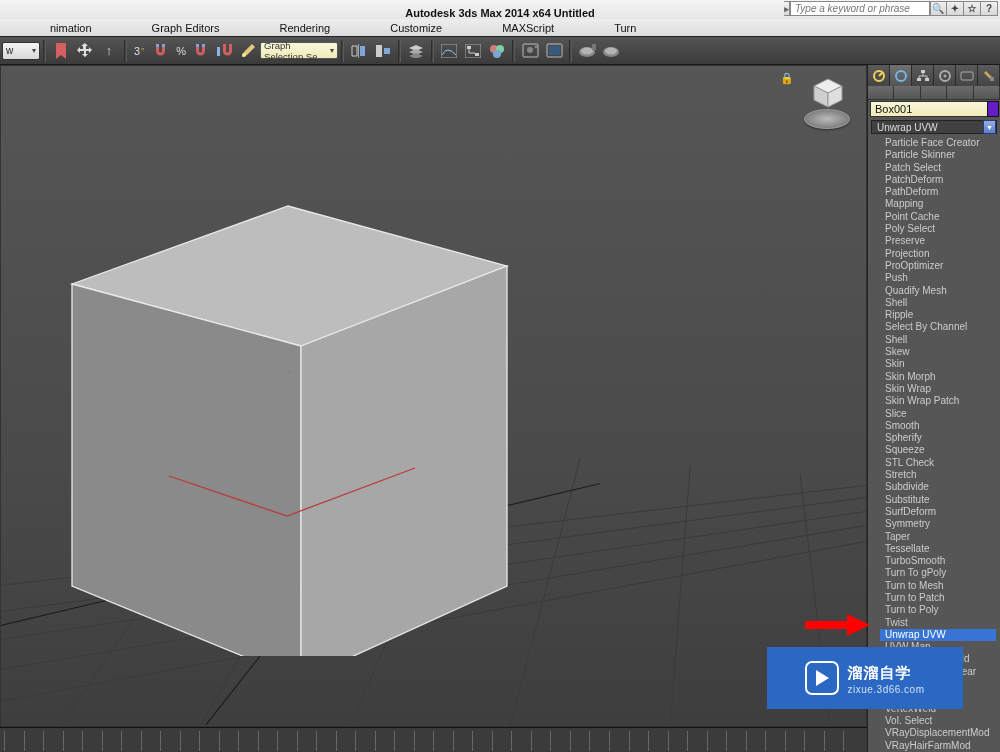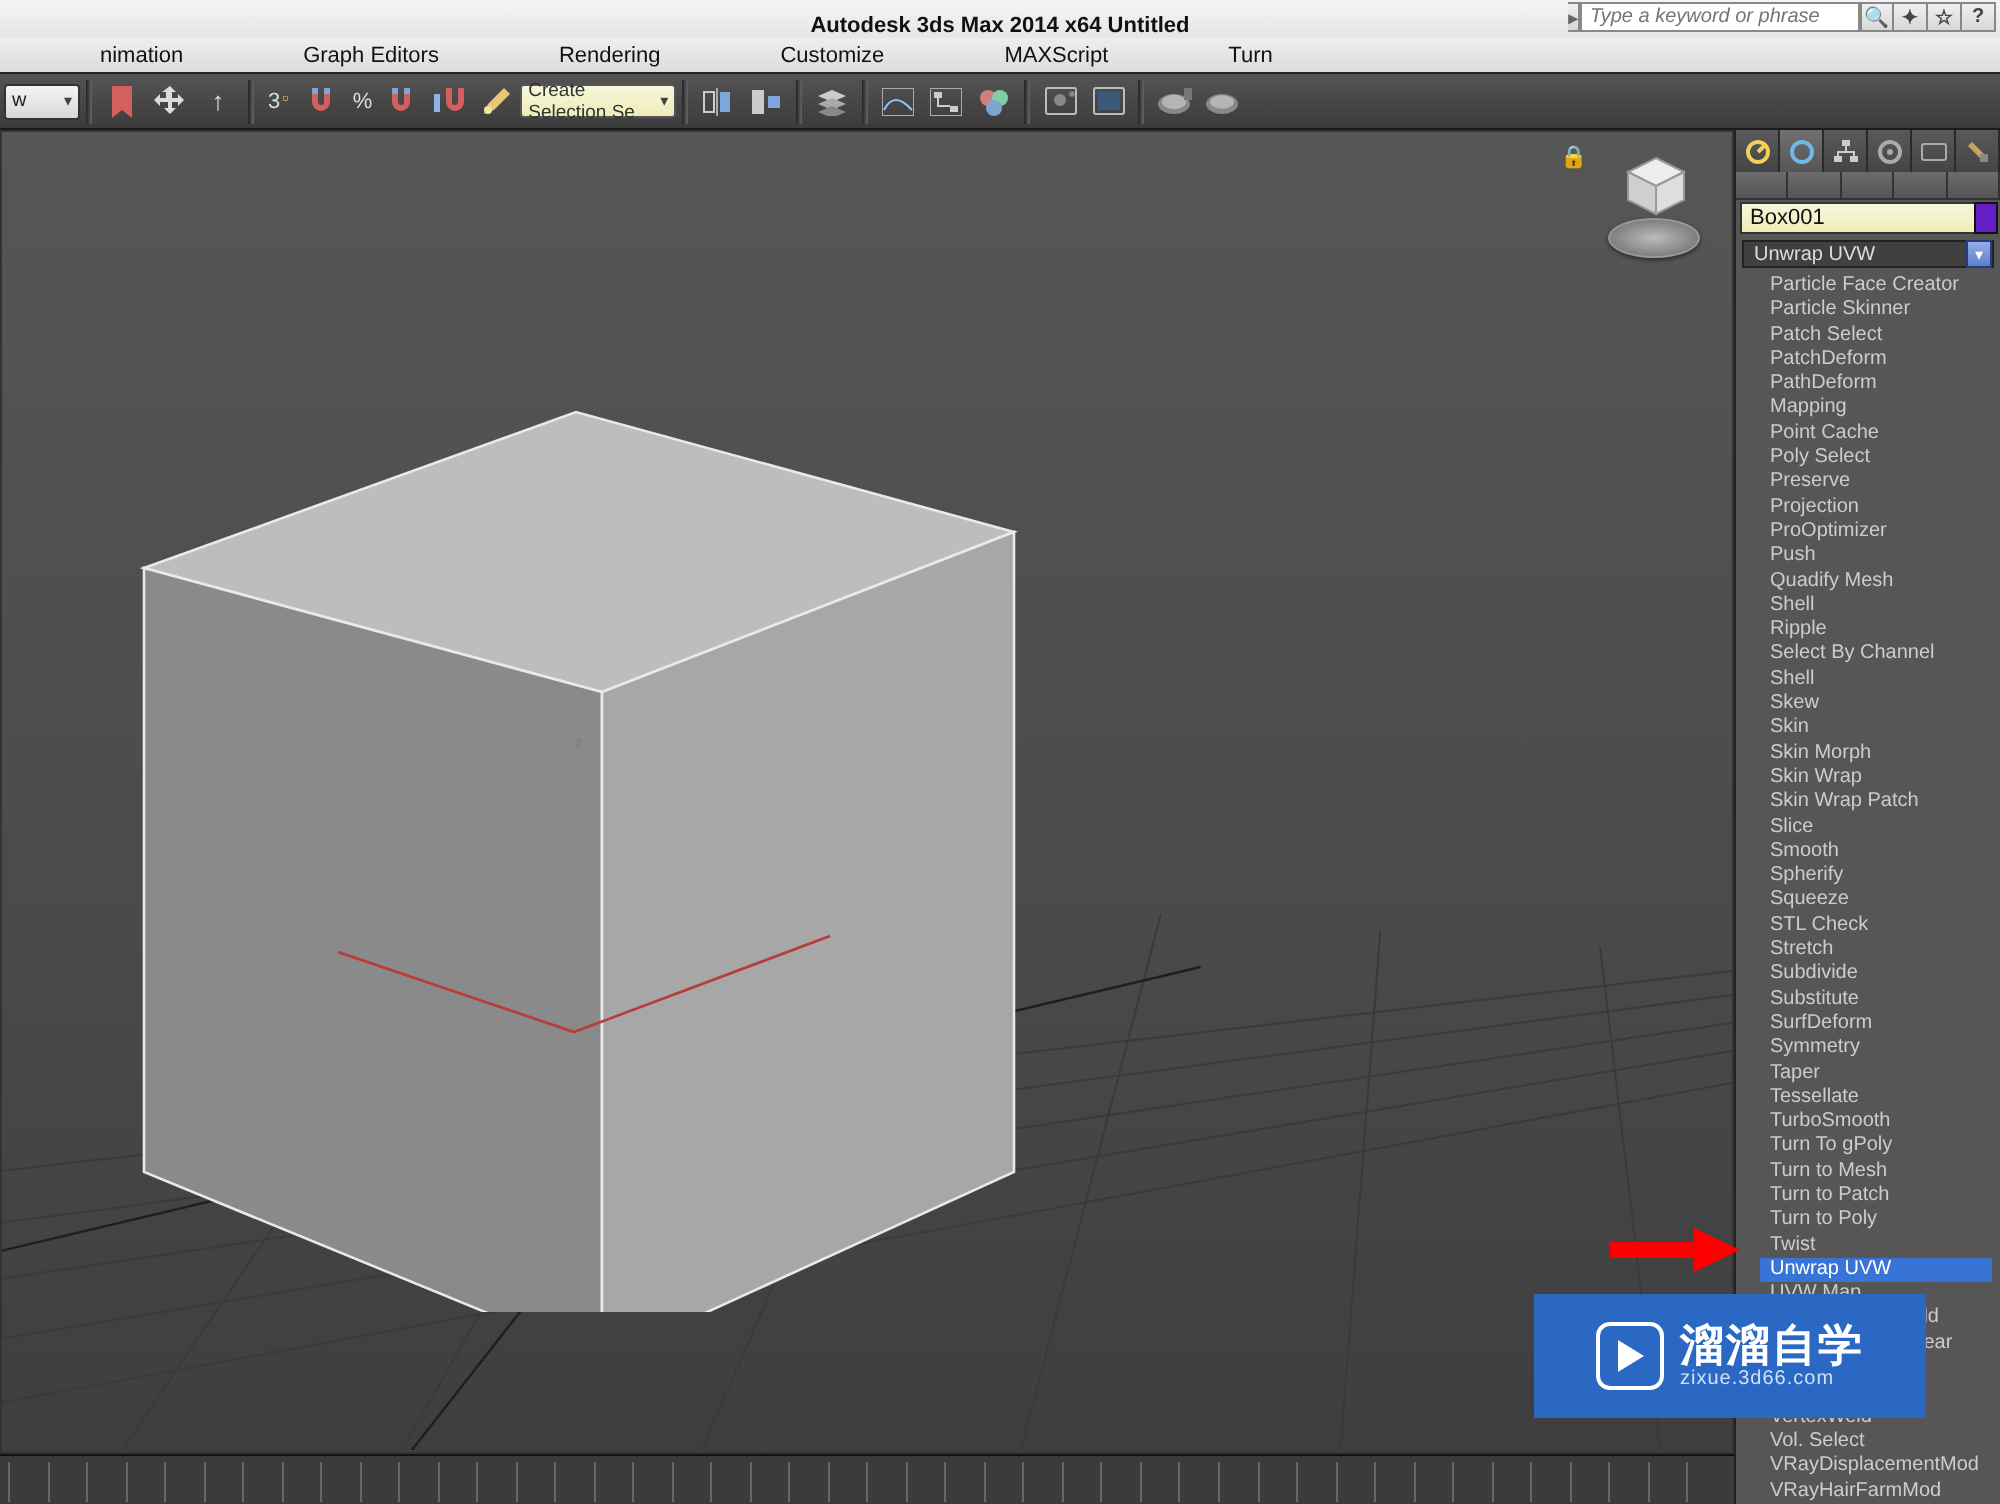--- a/index.html
+++ b/index.html
@@ -58,21 +58,21 @@
   .mod-item { font-size:10px; color:#ccc; padding:0 5px; line-height:12.3px; height:12.3px; white-space:nowrap; cursor:default;}
   .mod-item.hl { background:#3874d6; color:#fff; }
 
   
   .red-arrow { position:absolute; left:805px; top:614px; width:65px; height:22px; }
 
   
   .watermark { position:absolute; left:767px; top:647px; width:196px; height:62px; background:#2a68c3; display:flex; align-items:center; justify-content:center; gap:8px; }
   .wm-ico { width:34px; height:34px; border:2px solid #fff; border-radius:7px; display:flex; align-items:center; justify-content:center; }
   .wm-text { display:flex; flex-direction:column; color:#fff; }
-  .wm-text .cn { font-size:22px; font-weight:bold; letter-spacing:1px; line-height:22px;}
+  .wm-text .cn { font-size:15px; font-weight:bold; letter-spacing:1px; line-height:22px;}
   .wm-text .en { font-size:10px; letter-spacing:0.5px; color:#cfe0f7;}
 
   
   .timeline { position:absolute; left:0; right:133px; bottom:0; height:25px; background:#3b3b3b; border-top:1px solid #111; overflow:hidden;}
   .ticks { position:absolute; left:4px; right:4px; top:3px; height:20px; display:flex; }
   .tick { flex:1; border-left:1px solid #666; position:relative;}
 </style>
 </head>
 <body>
 
@@ -144,21 +144,21 @@
         <path d="M6 0h3v7a1.5 1.5 0 003 0V0h3v7a4.5 4.5 0 01-9 0z" fill="#d35f5f"></path>
       </svg>
     </div>
   <div class="tb-btn">
       <svg width="15" height="15">
         <path d="M1 14l2-5 8-8 3 3-8 8z" fill="#e6c878"></path>
         <circle cx="3" cy="12" r="2" fill="#f1e598"></circle>
       </svg>
     </div>
   <div class="create-sel">
-    <span>Create Selection Se</span>
+    <span>Graph Selection Se</span>
     <span class="tb-caret">▾</span>
   </div>
   <div class="sep"></div>
   <div class="tb-btn">
       <svg width="16" height="16">
         <rect x="7" y="1" width="1" height="14" fill="#aaa"></rect>
         <path d="M1 3h5v10H1z" fill="none" stroke="#ccc"></path>
         <path d="M9 3h5v10H9z" fill="#7ea7dc"></path>
       </svg>
     </div>

